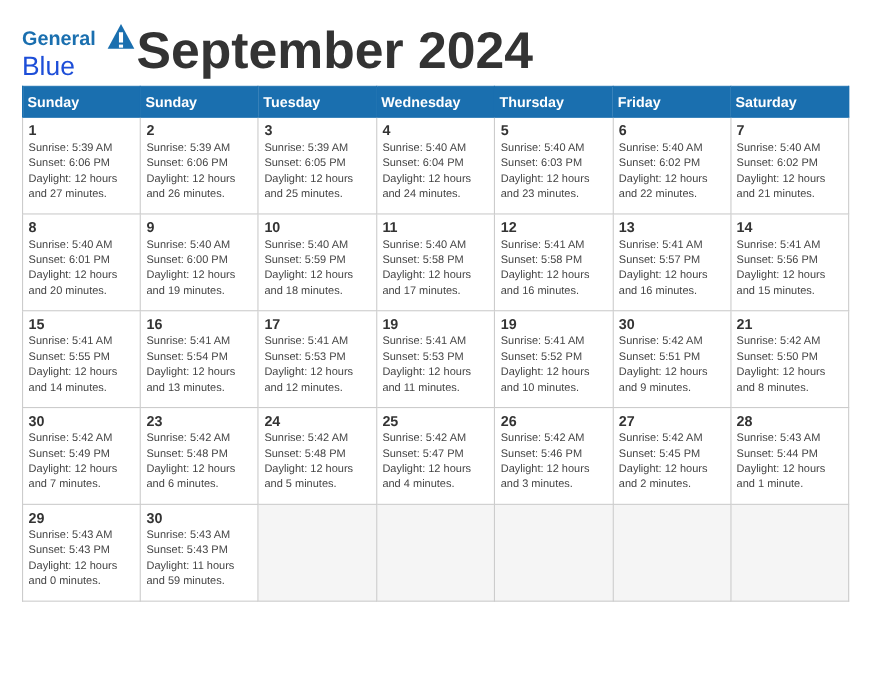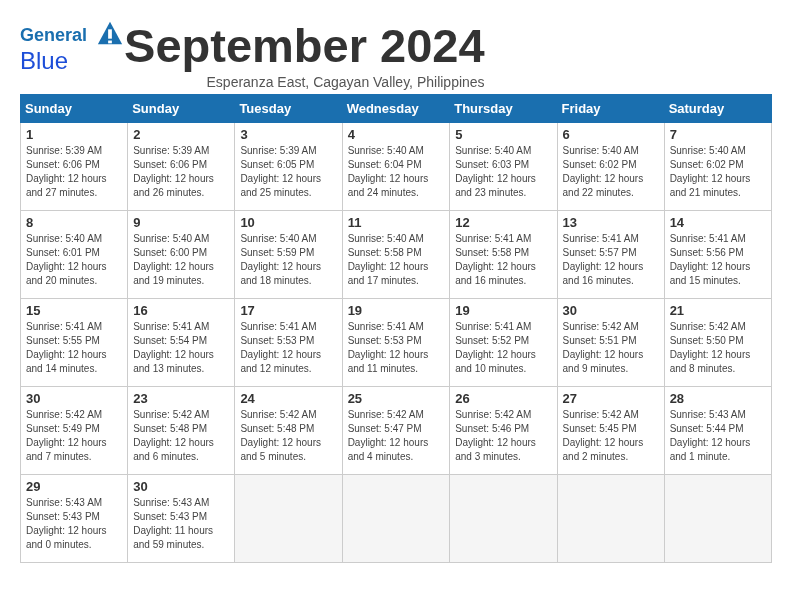--- a/index.html
+++ b/index.html
@@ -104,21 +104,20 @@
           <polygon points="15,2 28,26 2,26" fill="#1a6faf"></polygon>
           <rect x="13" y="10" width="4" height="10" fill="#fff"></rect>
           <rect x="13" y="22" width="4" height="3" fill="#fff"></rect>
         </svg>
       </div>
       <div class="logo-text" style="color:#1d4ed8;font-size:24px;font-weight:normal;">Blue</div>
     </div>
   </div>
   <div class="title-block">
     <div class="month-title">September 2024</div>
-    <div class="subtitle">Esperanza East, Cagayan Valley, Philippines</div>
   </div>
 </div>
 
 <table class="calendar">
   <thead>
     <tr>
       <th>Sunday</th>
       <th>Sunday</th>
       <th>Tuesday</th>
       <th>Wednesday</th>

